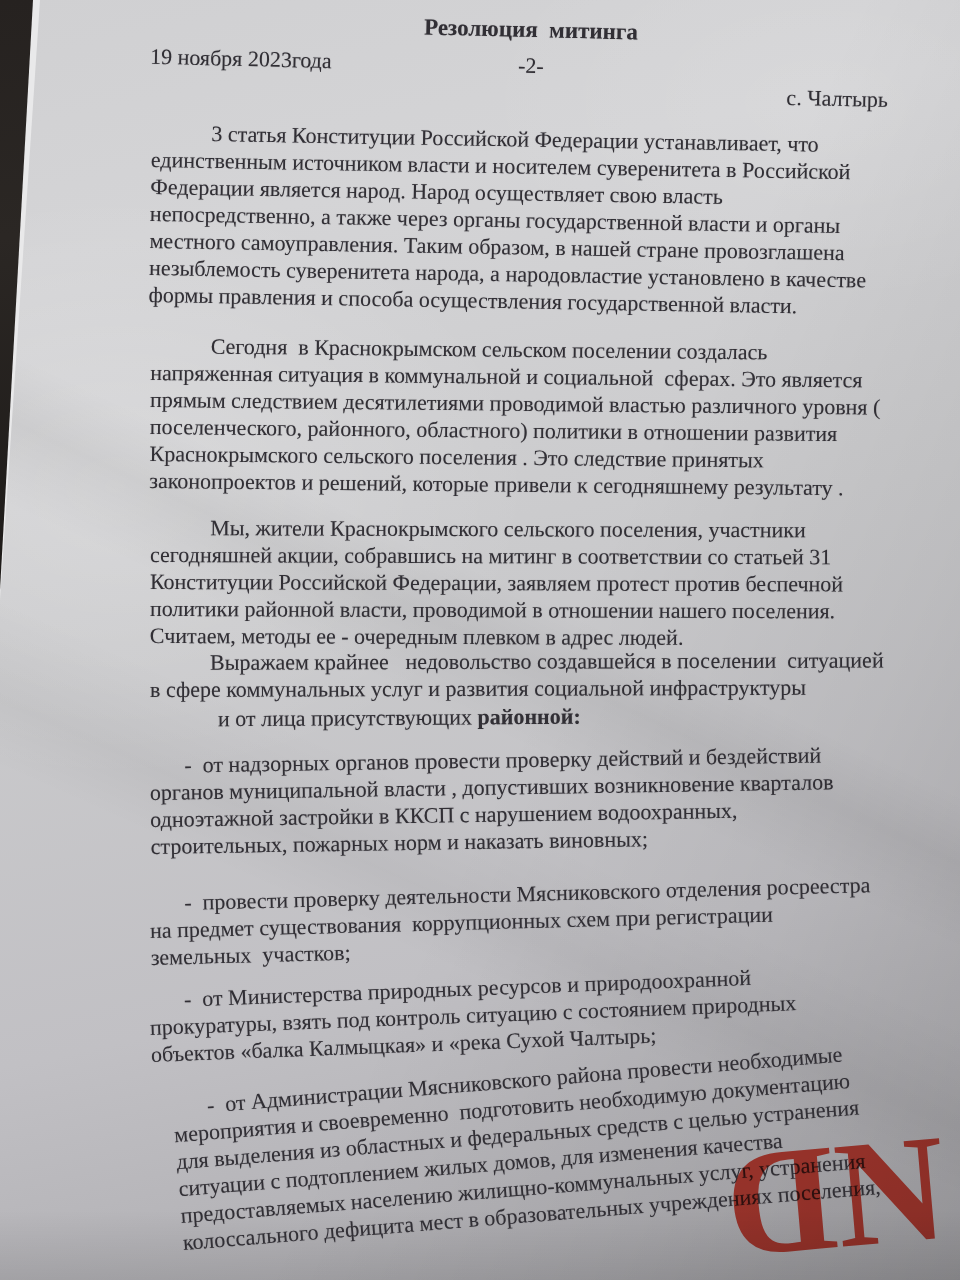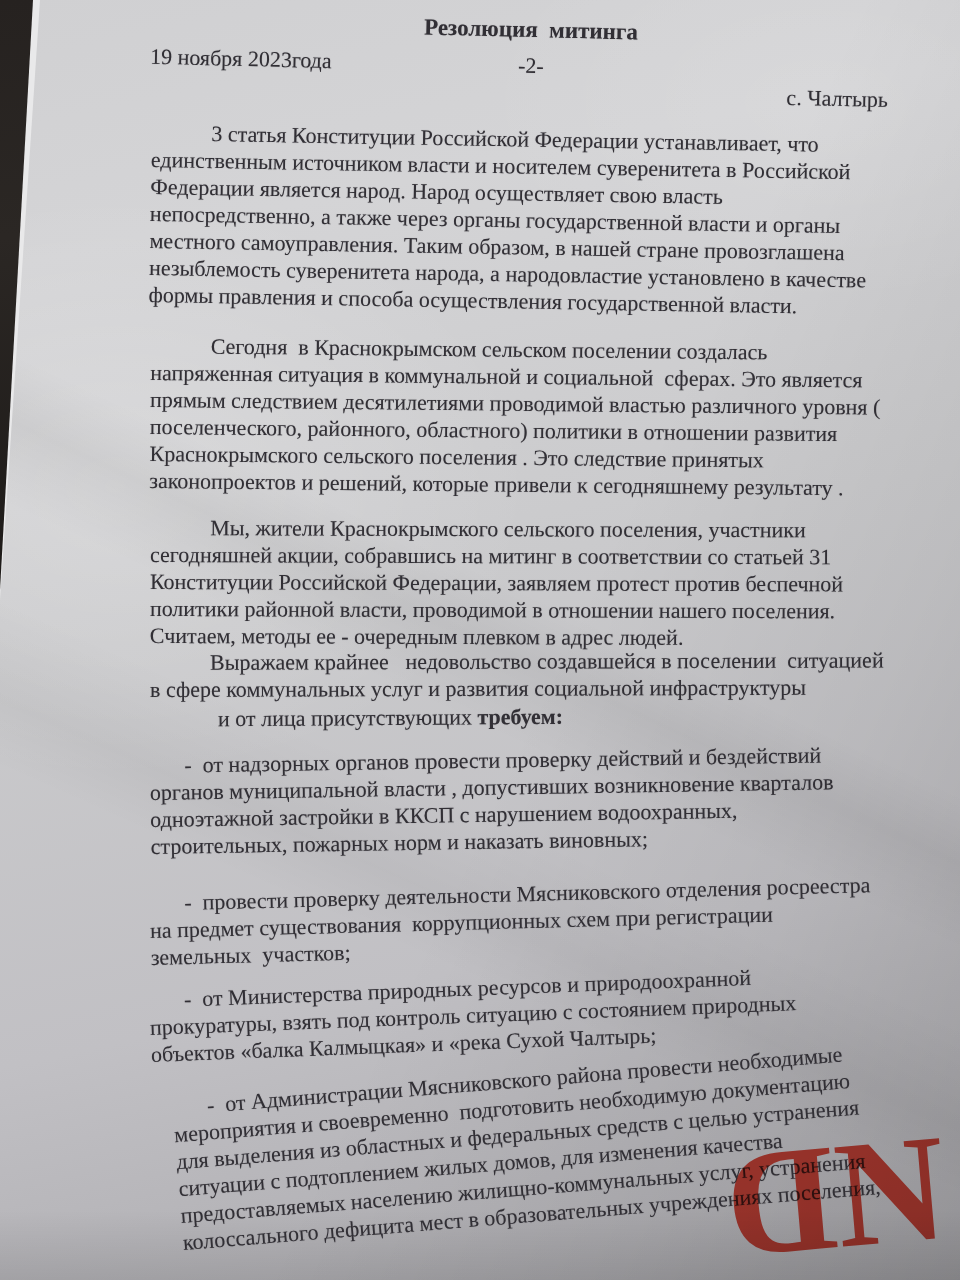--- a/index.html
+++ b/index.html
@@ -120,21 +120,21 @@
 
   <div class="para indent p3">Мы, жители Краснокрымского сельского поселения, участники
 сегодняшней акции, собравшись на митинг в соответствии со статьей 31
 Конституции Российской Федерации, заявляем протест против беспечной
 политики районной власти, проводимой в отношении нашего поселения.
 Считаем, методы ее - очередным плевком в адрес людей.</div>
 
   <div class="para indent p4">Выражаем крайнее   недовольство создавшейся в поселении  ситуацией
 в сфере коммунальных услуг и развития социальной инфраструктуры</div>
 
-  <div class="demands-line"><span>и от лица присутствующих </span><span class="emph">требуем:</span></div>
+  <div class="demands-line"><span>и от лица присутствующих </span><span class="emph">районной:</span></div>
 
   <div class="para bullet b1">-  от надзорных органов провести проверку действий и бездействий
 органов муниципальной власти , допустивших возникновение кварталов
 одноэтажной застройки в ККСП с нарушением водоохранных,
 строительных, пожарных норм и наказать виновных;</div>
 
   <div class="para bullet b2">-  провести проверку деятельности Мясниковского отделения росреестра
 на предмет существования  коррупционных схем при регистрации
 земельных  участков;</div>
 

